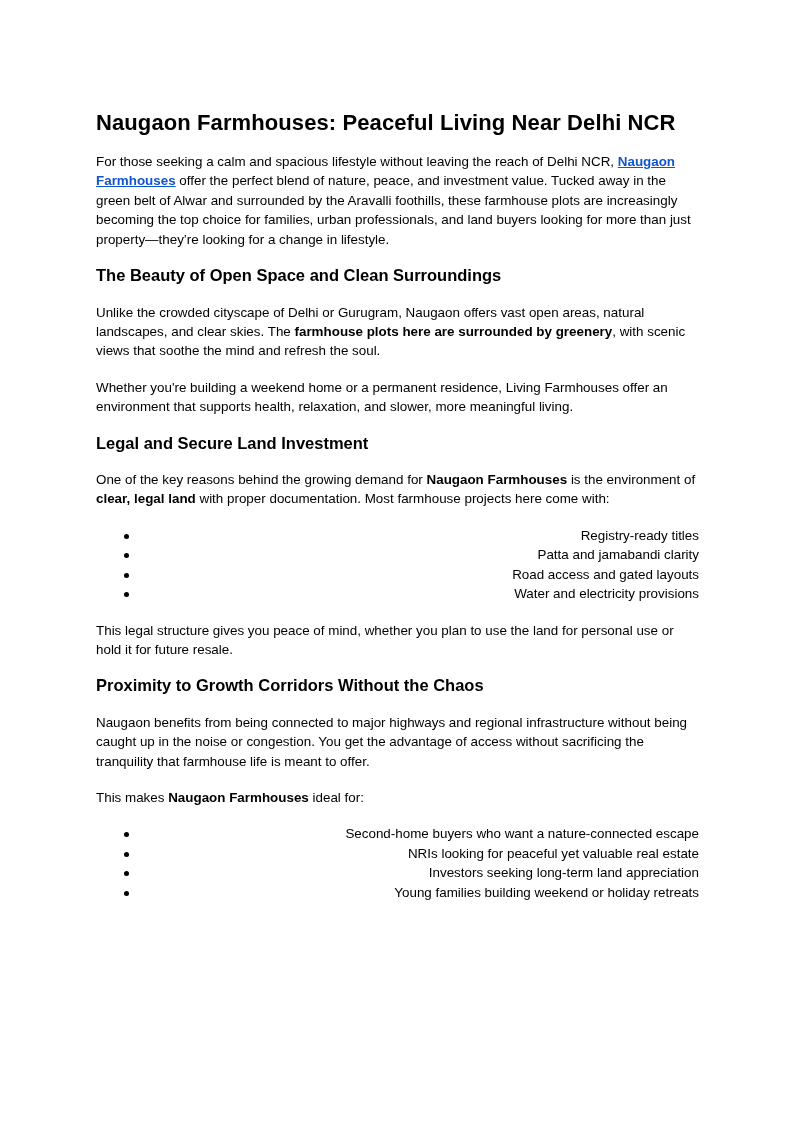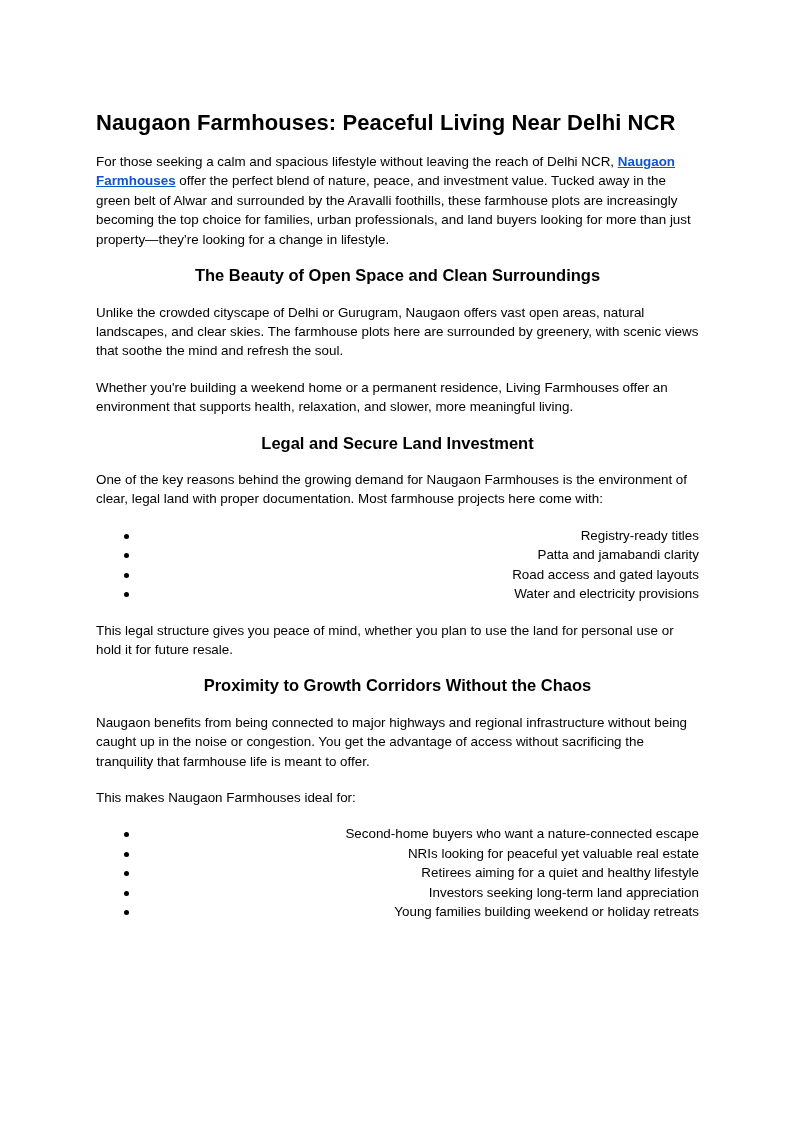--- a/index.html
+++ b/index.html
@@ -20,28 +20,27 @@
     line-height: 28px;
     font-weight: bold;
     margin: 0 0 15px 0;
     letter-spacing: 0.1px;
   }
   h2.section-heading {
     font-size: 16.5px;
     line-height: 19.5px;
     font-weight: bold;
     margin: 6px 0 17px 0;
-    text-align: center;
   }
   p.body-para {
     font-size: 13.4px;
     line-height: 19.4px;
     margin: 0 0 17px 0;
   }
-  .b { font-weight: normal; }
+  .b { font-weight: bold; }
   a.doc-link {
     color: #1155cc;
     font-weight: bold;
     text-decoration: underline;
     cursor: pointer;
   }
   ul.bullet-list {
     margin: 0 0 17px 0;
     padding: 0 0 0 30px;
     list-style: none;
@@ -89,20 +88,19 @@
     <p class="body-para">This legal structure gives you peace of mind, whether you plan to use the land for personal use or hold it for future resale.</p>
   </section>
 
   <section>
     <h2 class="section-heading">Proximity to Growth Corridors Without the Chaos</h2>
     <p class="body-para">Naugaon benefits from being connected to major highways and regional infrastructure without being caught up in the noise or congestion. You get the advantage of access without sacrificing the tranquility that farmhouse life is meant to offer.</p>
     <p class="body-para"><span>This makes </span><span class="b">Naugaon Farmhouses</span><span> ideal for:</span></p>
     <ul class="bullet-list">
       <li>Second-home buyers who want a nature-connected escape</li>
       <li>NRIs looking for peaceful yet valuable real estate</li>
-      <li>Retirees aiming for a quiet and healthy lifestyle</li>
       <li>Investors seeking long-term land appreciation</li>
       <li>Young families building weekend or holiday retreats</li>
     </ul>
   </section>
 
 
 </div>
 
 </body></html>

